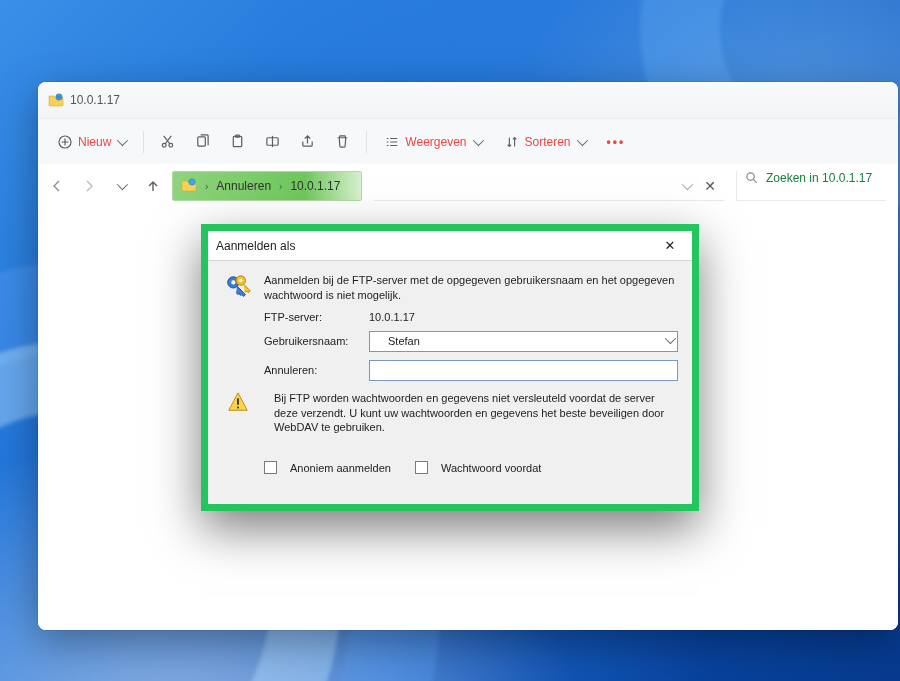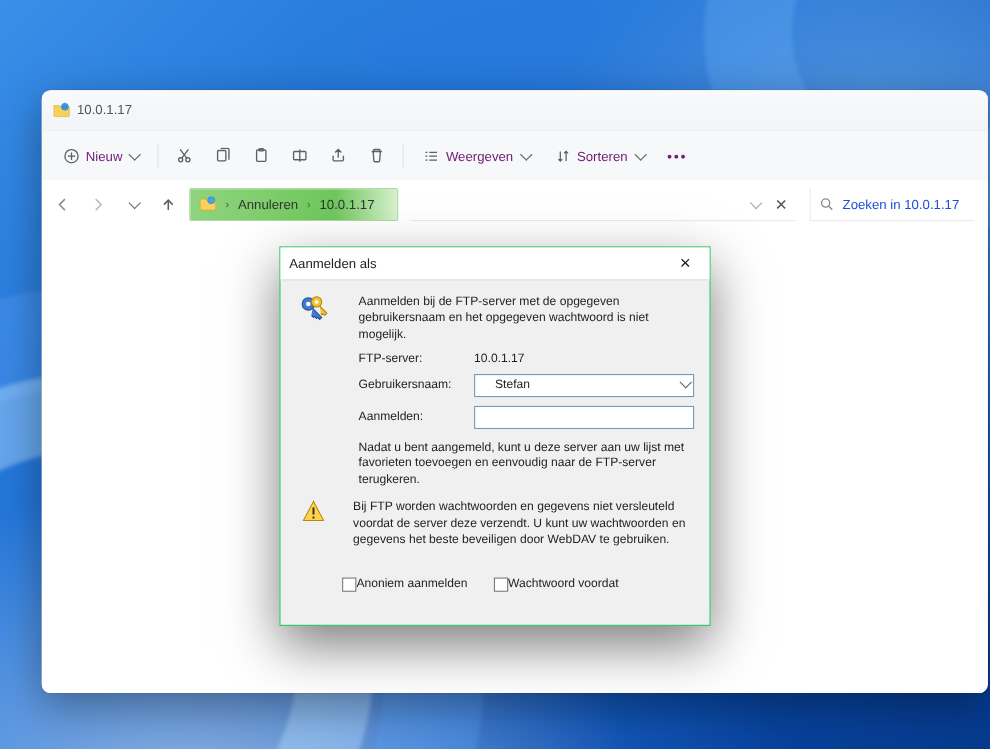--- a/index.html
+++ b/index.html
@@ -53,21 +53,21 @@
       padding: 0 10px;
       gap: 4px;
       color:#555;
       background: #f7f8fa;
     }
     .tbtn {
       height: 32px;
       padding: 0 10px;
       display:flex; align-items:center; gap:6px;
       border-radius:4px; cursor:default;
-      color:#701a75;
+      color:#ef4444;
     }
     .tbtn.icon-only { padding: 0 8px; }
     .sep { width:1px; height:22px; background:#e0e2e6; margin: 0 4px; }
     .chev-down::after {
       content:""; display:inline-block; width:7px; height:7px;
       border-right:1.3px solid #666; border-bottom:1.3px solid #666;
       transform: rotate(45deg) translateY(-2px);
     }
     .more-dots { letter-spacing:2px; font-weight:bold; }
 
@@ -98,78 +98,78 @@
     .addr-rest {
       flex:1; height:30px;
       display:flex; align-items:center; justify-content:flex-end;
       gap:14px; padding-right:8px;
       border-bottom:1px solid #e8eaee;
     }
     .addr-chev { opacity:.6 }
     .addr-x { font-size:14px; color:#555; }
     .searchbox {
       width:150px; height:30px;
-      display:flex; align-items:center; gap:8px;
-      color:#1d4ed8; padding:0 8px;
+      display:flex; gap:8px;
+      color:#15803d; padding:0 8px;
       border-left:1px solid #e8eaee;
       border-bottom:1px solid #e8eaee;
     }
     .content {
       flex:1; background:#fff;
       border-bottom-left-radius:8px; border-bottom-right-radius:8px;
     }
 
     
     .overlay {
       position:absolute; inset:0;
       display:flex; align-items:flex-start; justify-content:center;
       z-index:50;
     }
     .dialog {
       margin-top: 224px;
-      width:392px;
+      width:498px;
       background:#f0f0f0;
-      border:1px solid #22c55e;
+      border:7px solid #22c55e;
       box-shadow: 0 18px 45px rgba(0,0,0,0.5);
       font-size:11px;
       color:#222;
     }
     .dlg-title {
       height:30px; display:flex; align-items:center;
       padding: 0 8px;
       background:#fff;
       border-bottom:1px solid #d6d6d6;
       font-size:12px;
     }
     .dlg-title .spacer { flex:1 }
     .close-x {
       width:28px; height:22px; display:flex; align-items:center; justify-content:center;
       font-size:13px;
     }
     .dlg-body {
       padding: 12px 14px 14px 14px;
     }
-    .row { display:flex; align-items:flex-start; gap:25px; }
+    .row { display:flex; align-items:flex-start; gap:10px; }
     .key-icon { flex:0 0 32px; display:flex; justify-content:center; }
     .section { flex:1; }
     .formrow { display:flex; align-items:center; margin-top:8px; }
     .formrow .lbl { width:105px; }
     .formrow .val { flex:1; }
     .combo, .pw {
       width:100%; height:21px;
       border:1px solid #7a98b9; background:#fff;
       font: inherit; padding:0 18px;
     }
     .combo { display:flex; align-items:center; justify-content:space-between; padding-right:4px; }
     .combo .cchev { font-size:9px; color:#555; }
     .note { margin-top:10px; line-height:1.35; }
     .warnrow { display:flex; gap:20px; margin-top:10px; align-items:flex-start; }
     .warn-icon { flex:0 0 32px; display:flex; justify-content:center; }
     .checks { display:flex; gap:24px; margin: 26px 0 16px 42px; align-items:center; }
-    .chk { display:flex; gap:0; }
+    .chk { display:flex; align-items:center; gap:13px; }
     .chkbox { width:13px; height:13px; border:1px solid #7a7a7a; background:#fff; }
     .btnrow { display:flex; justify-content:flex-end; gap:8px; }
     .wbtn { min-width:78px; height:22px; background:#fdfdfd; border:1px solid #adadad; display:flex; align-items:center; justify-content:center; font:inherit; }
     .wbtn.primary { border-color:#3b82d6; box-shadow: inset 0 0 0 1px #a9cdf3; }
   </style>
 </head>
 <body>
 
 <div class="wallpaper">
   <div class="swirl s1"></div>
@@ -333,27 +333,26 @@
           <div class="formrow">
             <div class="lbl">Gebruikersnaam:</div>
             <div class="val">
               <div class="combo">
                 <span>Stefan</span>
                 <span class="cchev chev-down"></span>
               </div>
             </div>
           </div>
           <div class="formrow">
-            <div class="lbl">Aanmelden:</div>
+            <div class="lbl">Annuleren:</div>
             <div class="val">
               <input type="password" class="pw" style="">
             </div>
           </div>
 
-          <div class="note">Nadat u bent aangemeld, kunt u deze server aan uw lijst met favorieten toevoegen en eenvoudig naar de FTP-server terugkeren.</div>
         </div>
       </div>
 
       <div class="warnrow">
         <div class="warn-icon">
           <svg width="22" height="22" viewBox="0 0 24 24">
             <path d="M12 2 2 21h20z" fill="#ffd34e" stroke="#b58a00"></path>
             <rect x="11" y="8" width="2" height="7" fill="#333"></rect>
             <rect x="11" y="17" width="2" height="2" fill="#333"></rect>
           </svg>

